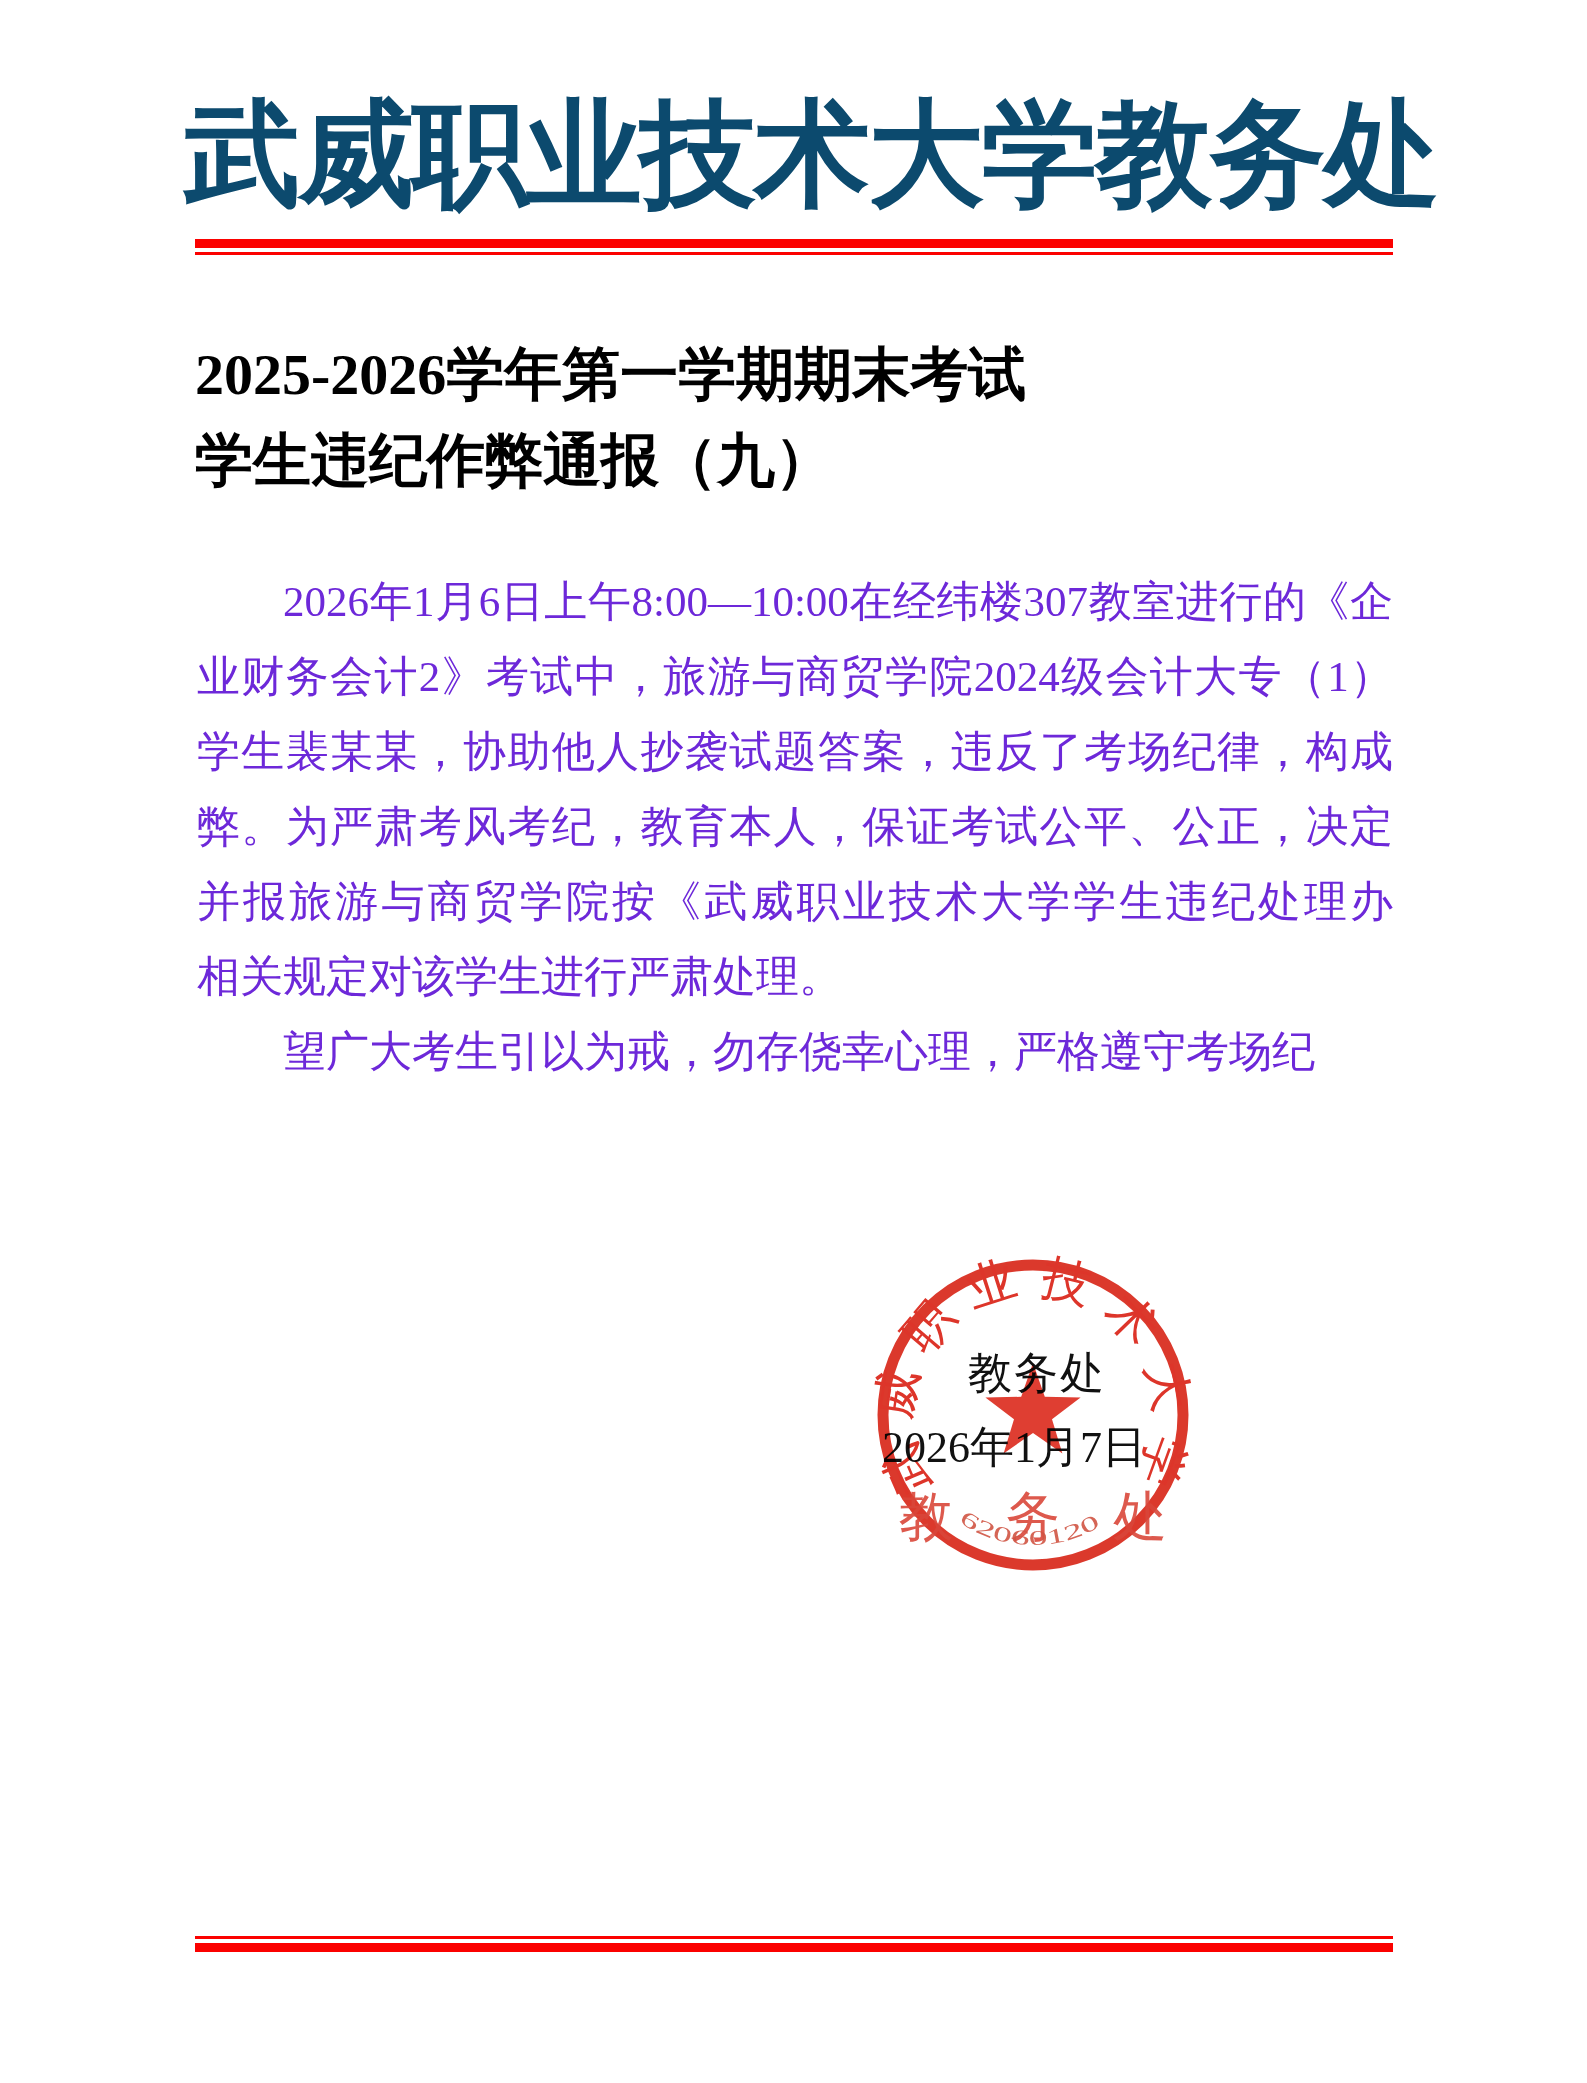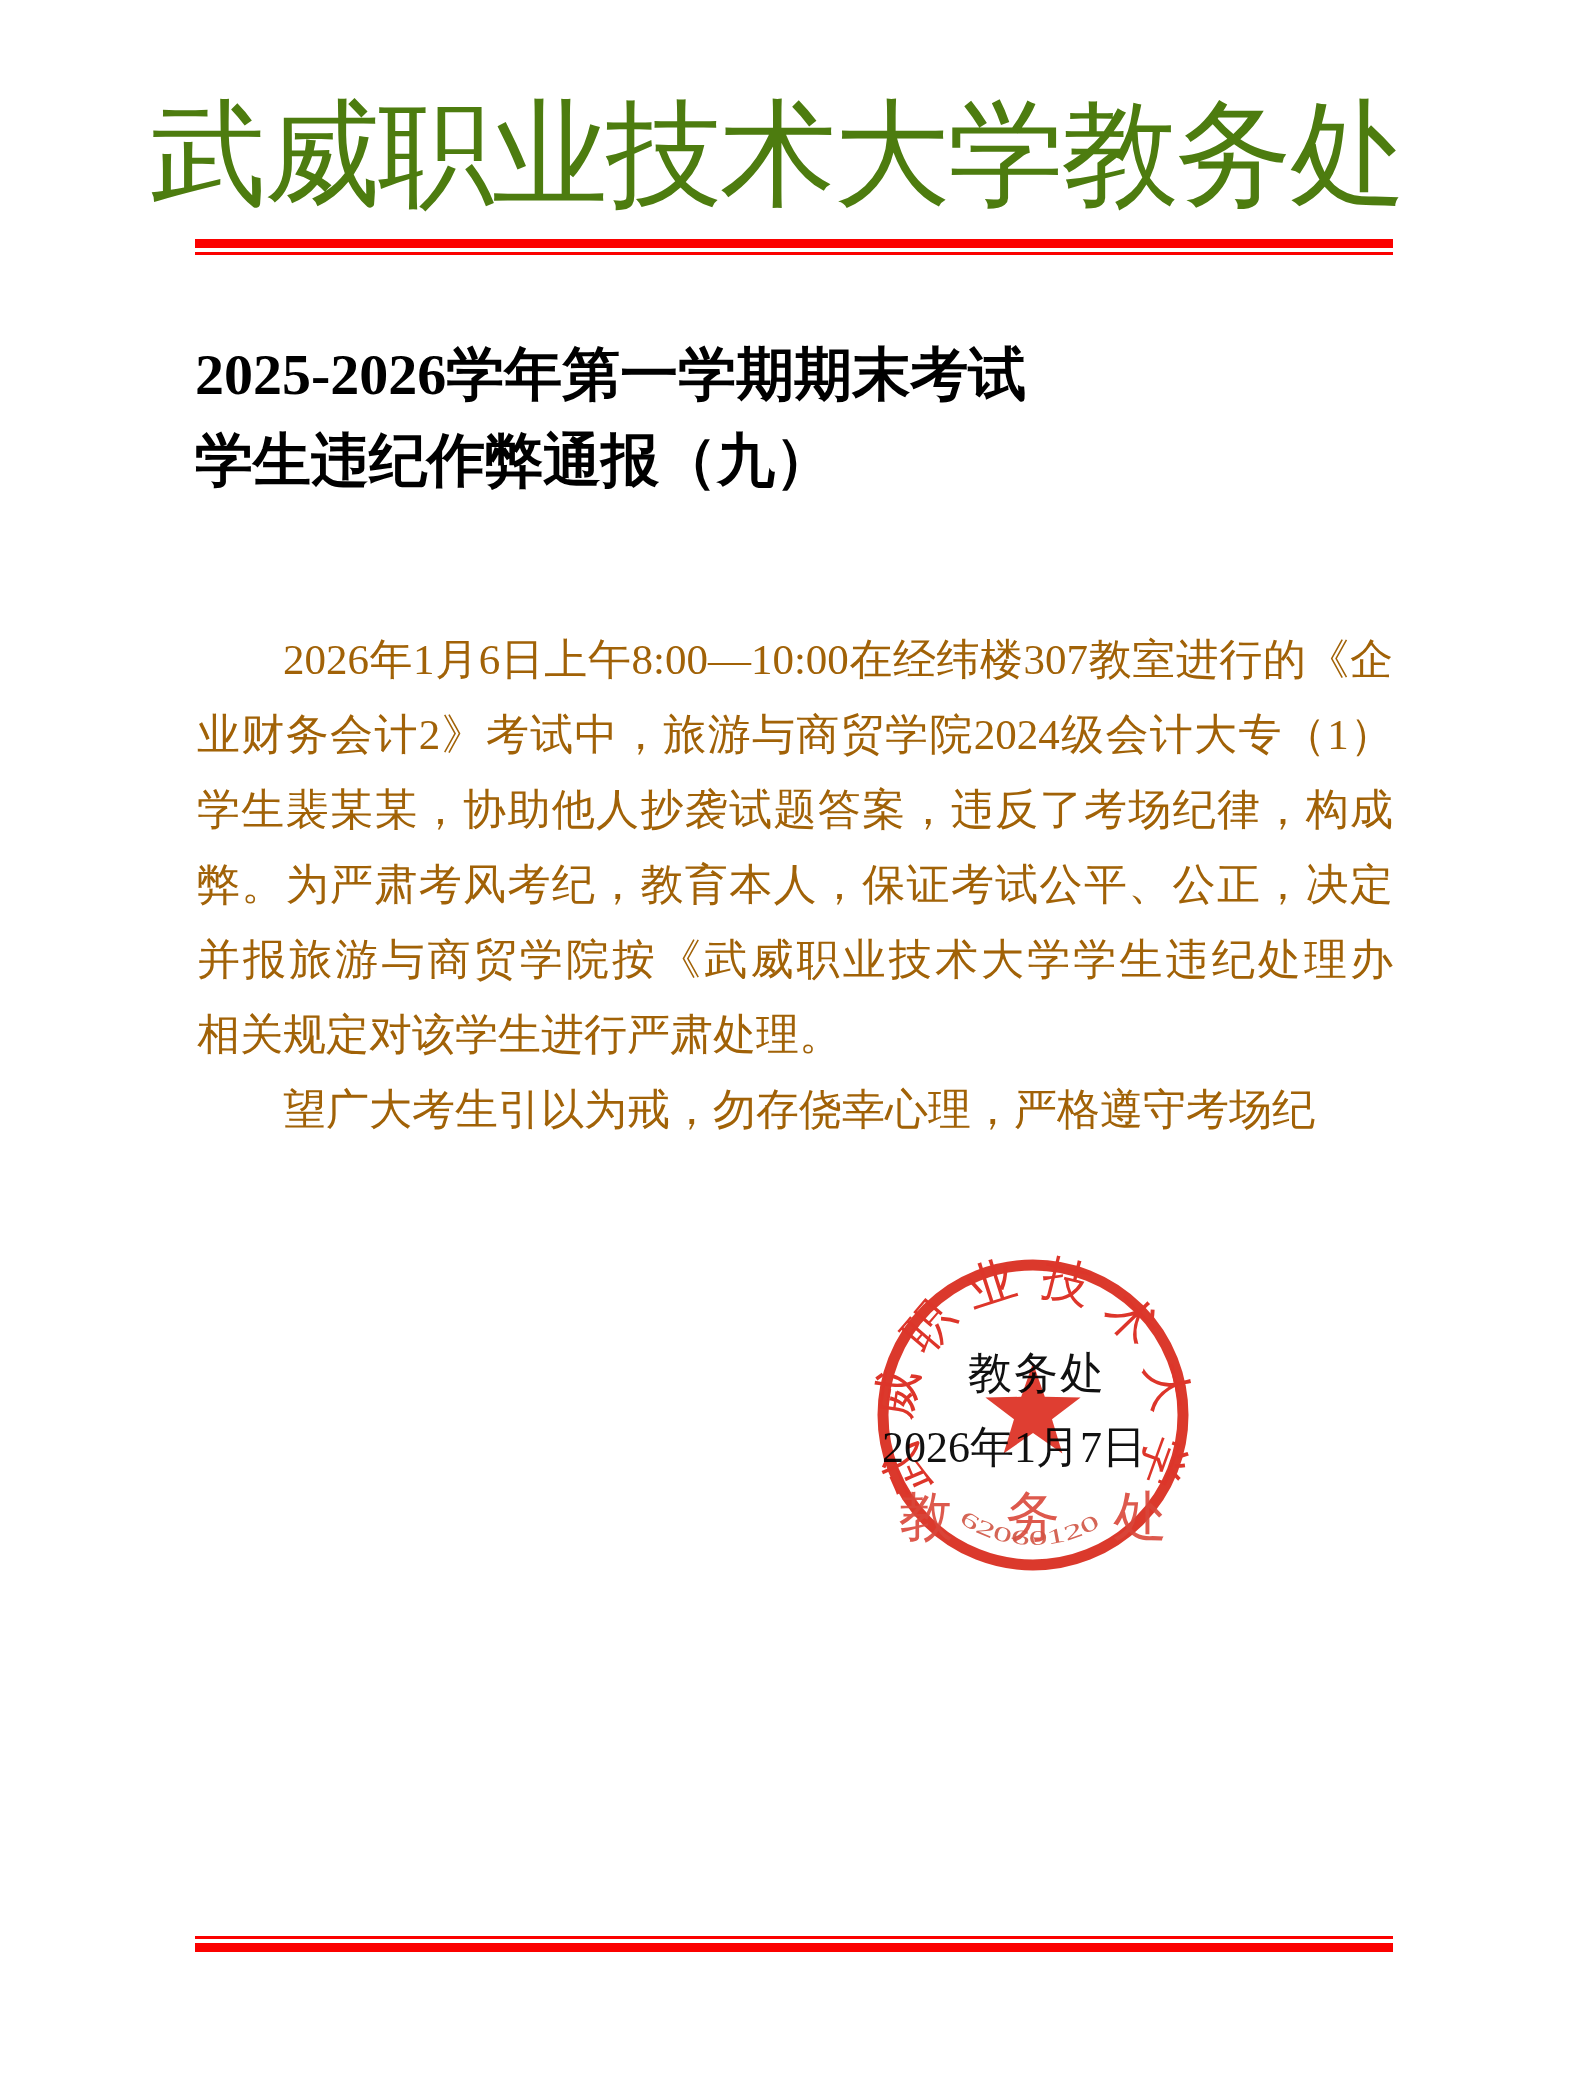--- a/index.html
+++ b/index.html
@@ -9,24 +9,24 @@
     margin:0 auto;
     background:#ffffff;
     font-family:"Liberation Serif","DejaVu Serif",serif;
     overflow:hidden;
   }
 
   
   .header-org {
     position:absolute;
     top:84px; left:150px; width:1288px;
-    text-align:left;
+    text-align:right;
     font-size:116px; line-height:142px;
-    font-weight:normal;
-    color:#4d7c0f;
+    font-weight:bold;
+    color:#0c4a6e;
     letter-spacing:-2px;
     white-space:nowrap;
   }
   .rule { position:absolute; left:195px; width:1198px; background:#fb0100; }
   .rule-top-thick    { top:239px;  height:9px; }
   .rule-top-thin     { top:252px;  height:3px; }
   .rule-bottom-thin  { top:1936px; height:3px; }
   .rule-bottom-thick { top:1943px; height:9px; }
 
   
@@ -37,23 +37,23 @@
     font-weight:bold;
     color:#000000;
     white-space:nowrap;
   }
   .title-1 { top:342px; }
   .title-2 { top:428px; }
 
   
   .body-block {
     position:absolute;
-    top:622px; left:197px; width:1196px;
+    top:564px; left:197px; width:1196px;
     font-size:43px;
-    color:#a16207;
+    color:#6d28d9;
   }
   .bline { height:75px; line-height:75px; overflow:hidden; }
   .just  { text-align:justify; text-align-last:justify; }
   .indent{ text-indent:86px; }
 
   
   .sig-dept {
     position:absolute; top:1344px; left:937px; width:200px;
     text-align:center; font-size:44px; color:#111111;
     letter-spacing:2px; z-index:3; white-space:nowrap;

